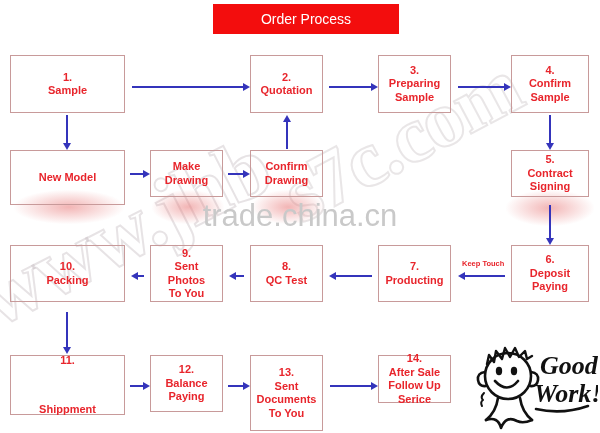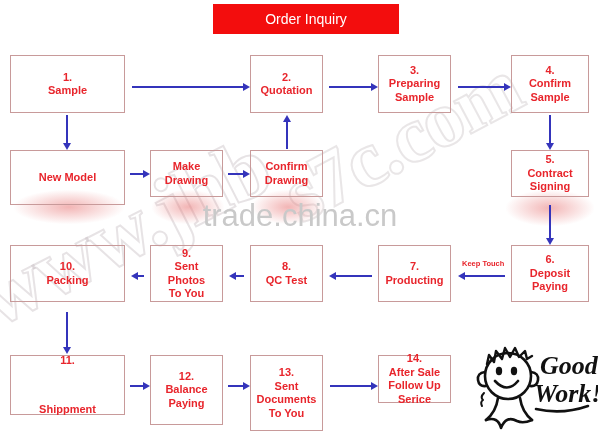--- a/index.html
+++ b/index.html
@@ -132,21 +132,21 @@
 </style>
 </head>
 <body>
 
 <div id="stage">
 
   <div class="wm-diag">www.jhb</div>
   <div class="wm-diag2">s7c.com</div>
 
   <div class="title-bar">
-    <span>Order Inquiry</span>
+    <span>Order Process</span>
   </div>
 
   <div class="box" style="left:10px;  top:55px;  width:115px; height:58px;">
     <span>1.</span>
     <span>Sample</span>
   </div>
 
   <div class="box" style="left:250px; top:55px; width:73px;  height:58px;">
     <span>2.</span>
     <span>Quotation</span>
@@ -253,21 +253,21 @@
     </div>
   <div class="arrow ah" style="left:138px; top:275px; width:6px;">
       <i class="head head-l"></i>
     </div>
 
   <div class="box" style="left:10px;  top:355px; width:115px; height:60px;gap:36px;">
     <span>11.</span>
     <span>Shippment</span>
   </div>
 
-  <div class="box" style="left:150px; top:355px; width:73px;  height:70px;">
+  <div class="box" style="left:150px; top:355px; width:73px;  height:57px;">
     <span>12.</span>
     <span>Balance</span>
     <span>Paying</span>
   </div>
 
   <div class="box" style="left:250px; top:355px; width:73px;  height:76px;">
     <span>13.</span>
     <span>Sent</span>
     <span>Documents</span>
     <span>To You</span>

